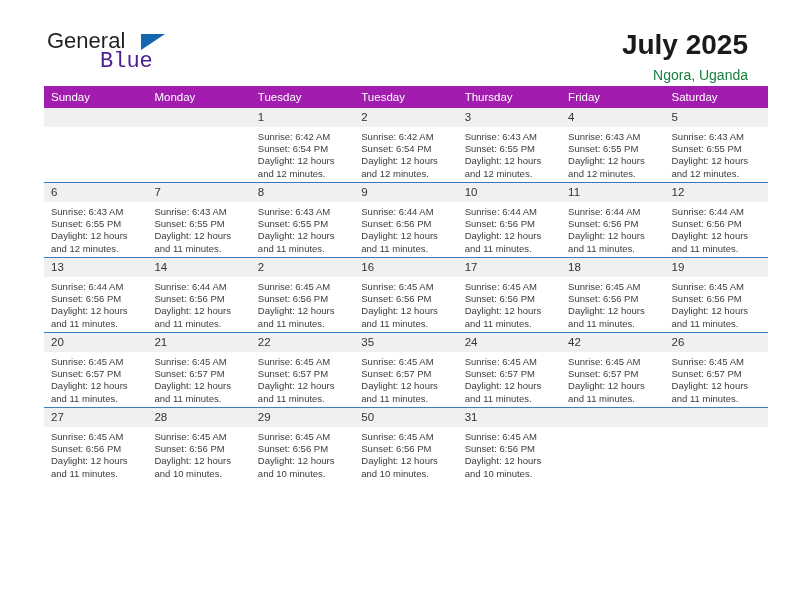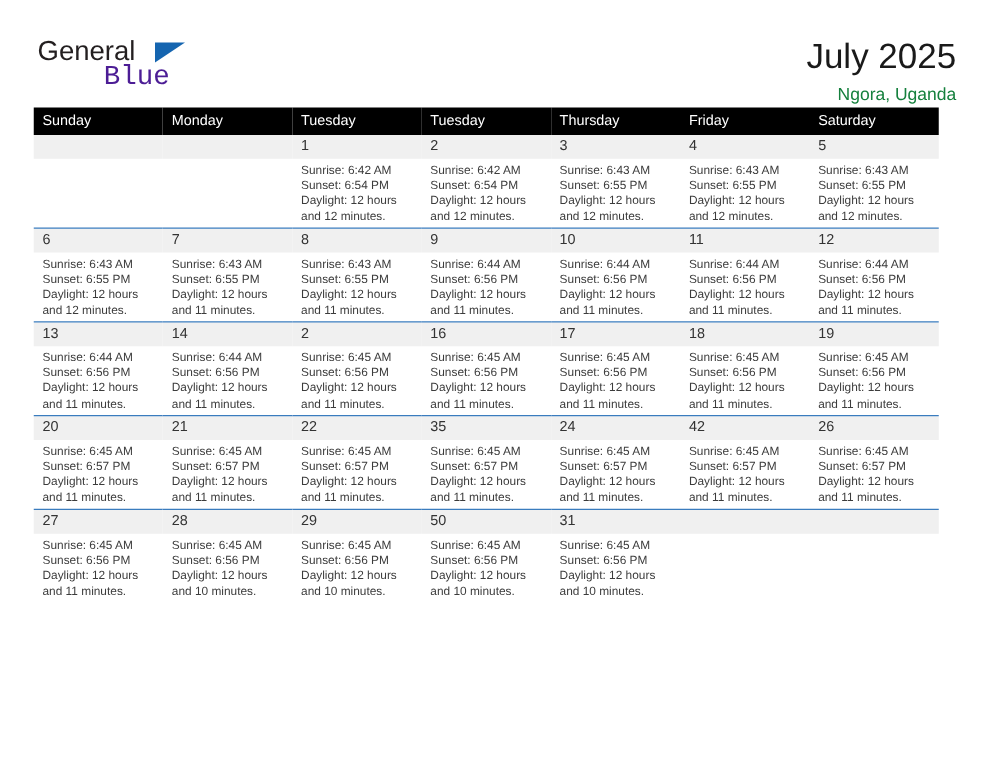--- a/index.html
+++ b/index.html
@@ -12,21 +12,21 @@
     background: #ffffff;
     font-family: "Liberation Sans", sans-serif;
     color: #222222;
     overflow: hidden;
   }
   .page {
     position: relative;
     width: 792px;
     height: 612px;
     box-sizing: border-box;
-    padding: 0 27px;
+    padding: 0 44px;
   }
 
   
   .header {
     display: flex;
     align-items: flex-start;
     justify-content: space-between;
     height: 70px;
     padding-top: 30px;
     box-sizing: border-box;
@@ -65,38 +65,38 @@
     font-family: Liberation Mono, monospace;
   }
   .title-block {
     text-align: right;
     padding-top: 0px;
   }
   .cal-title {
     font-size: 28px;
     color: #1a1a1a;
     line-height: 1.05;
-    font-weight: normal;
+    font-weight: bold;
     margin: 0;
   }
   .cal-subtitle {
     font-size: 14px;
     color: #15803d;
     margin-top: 8px;
   }
 
   
   .calendar {
     width: 724px;
     border-collapse: collapse;
     table-layout: fixed;
     margin-top: 16px;
   }
   .calendar th {
-    background: #000000;
+    background: #a21caf;
     color: #ffffff;
     font-size: 11.5px;
     font-weight: normal;
     text-align: left;
     padding: 5px 0 5px 7px;
     height: 12px;
     border: none;
   }
   .calendar td {
     vertical-align: top;

